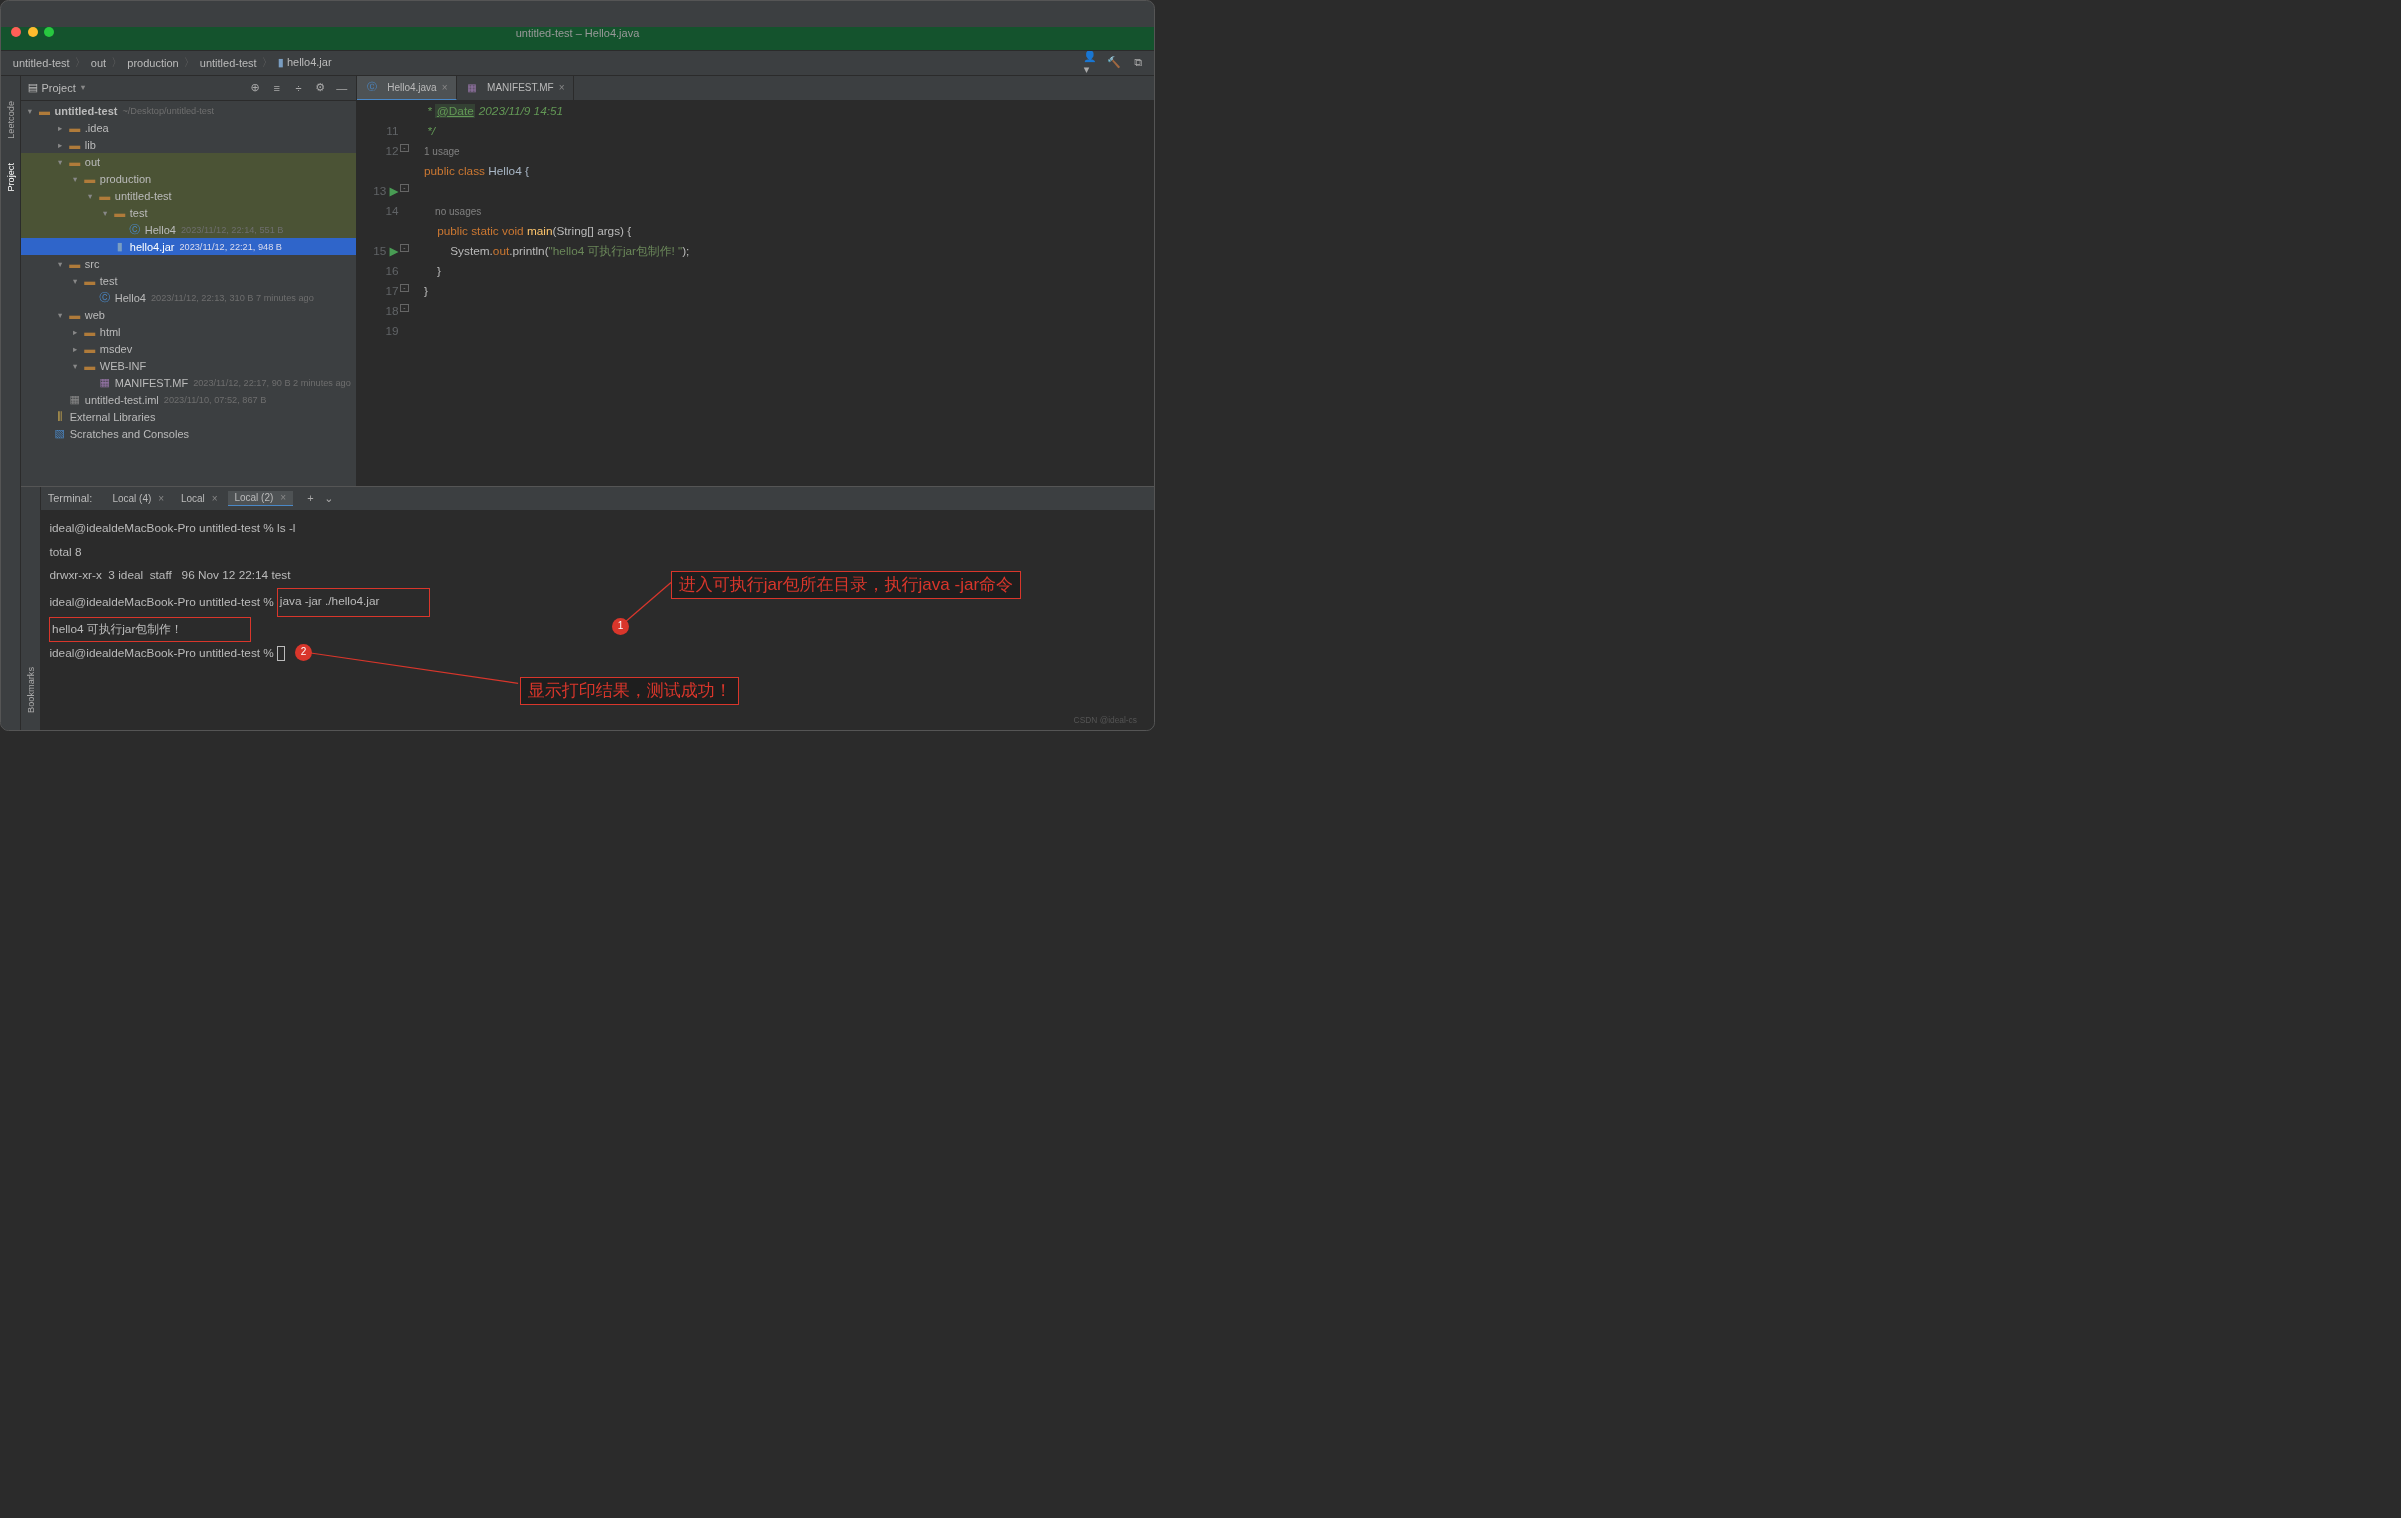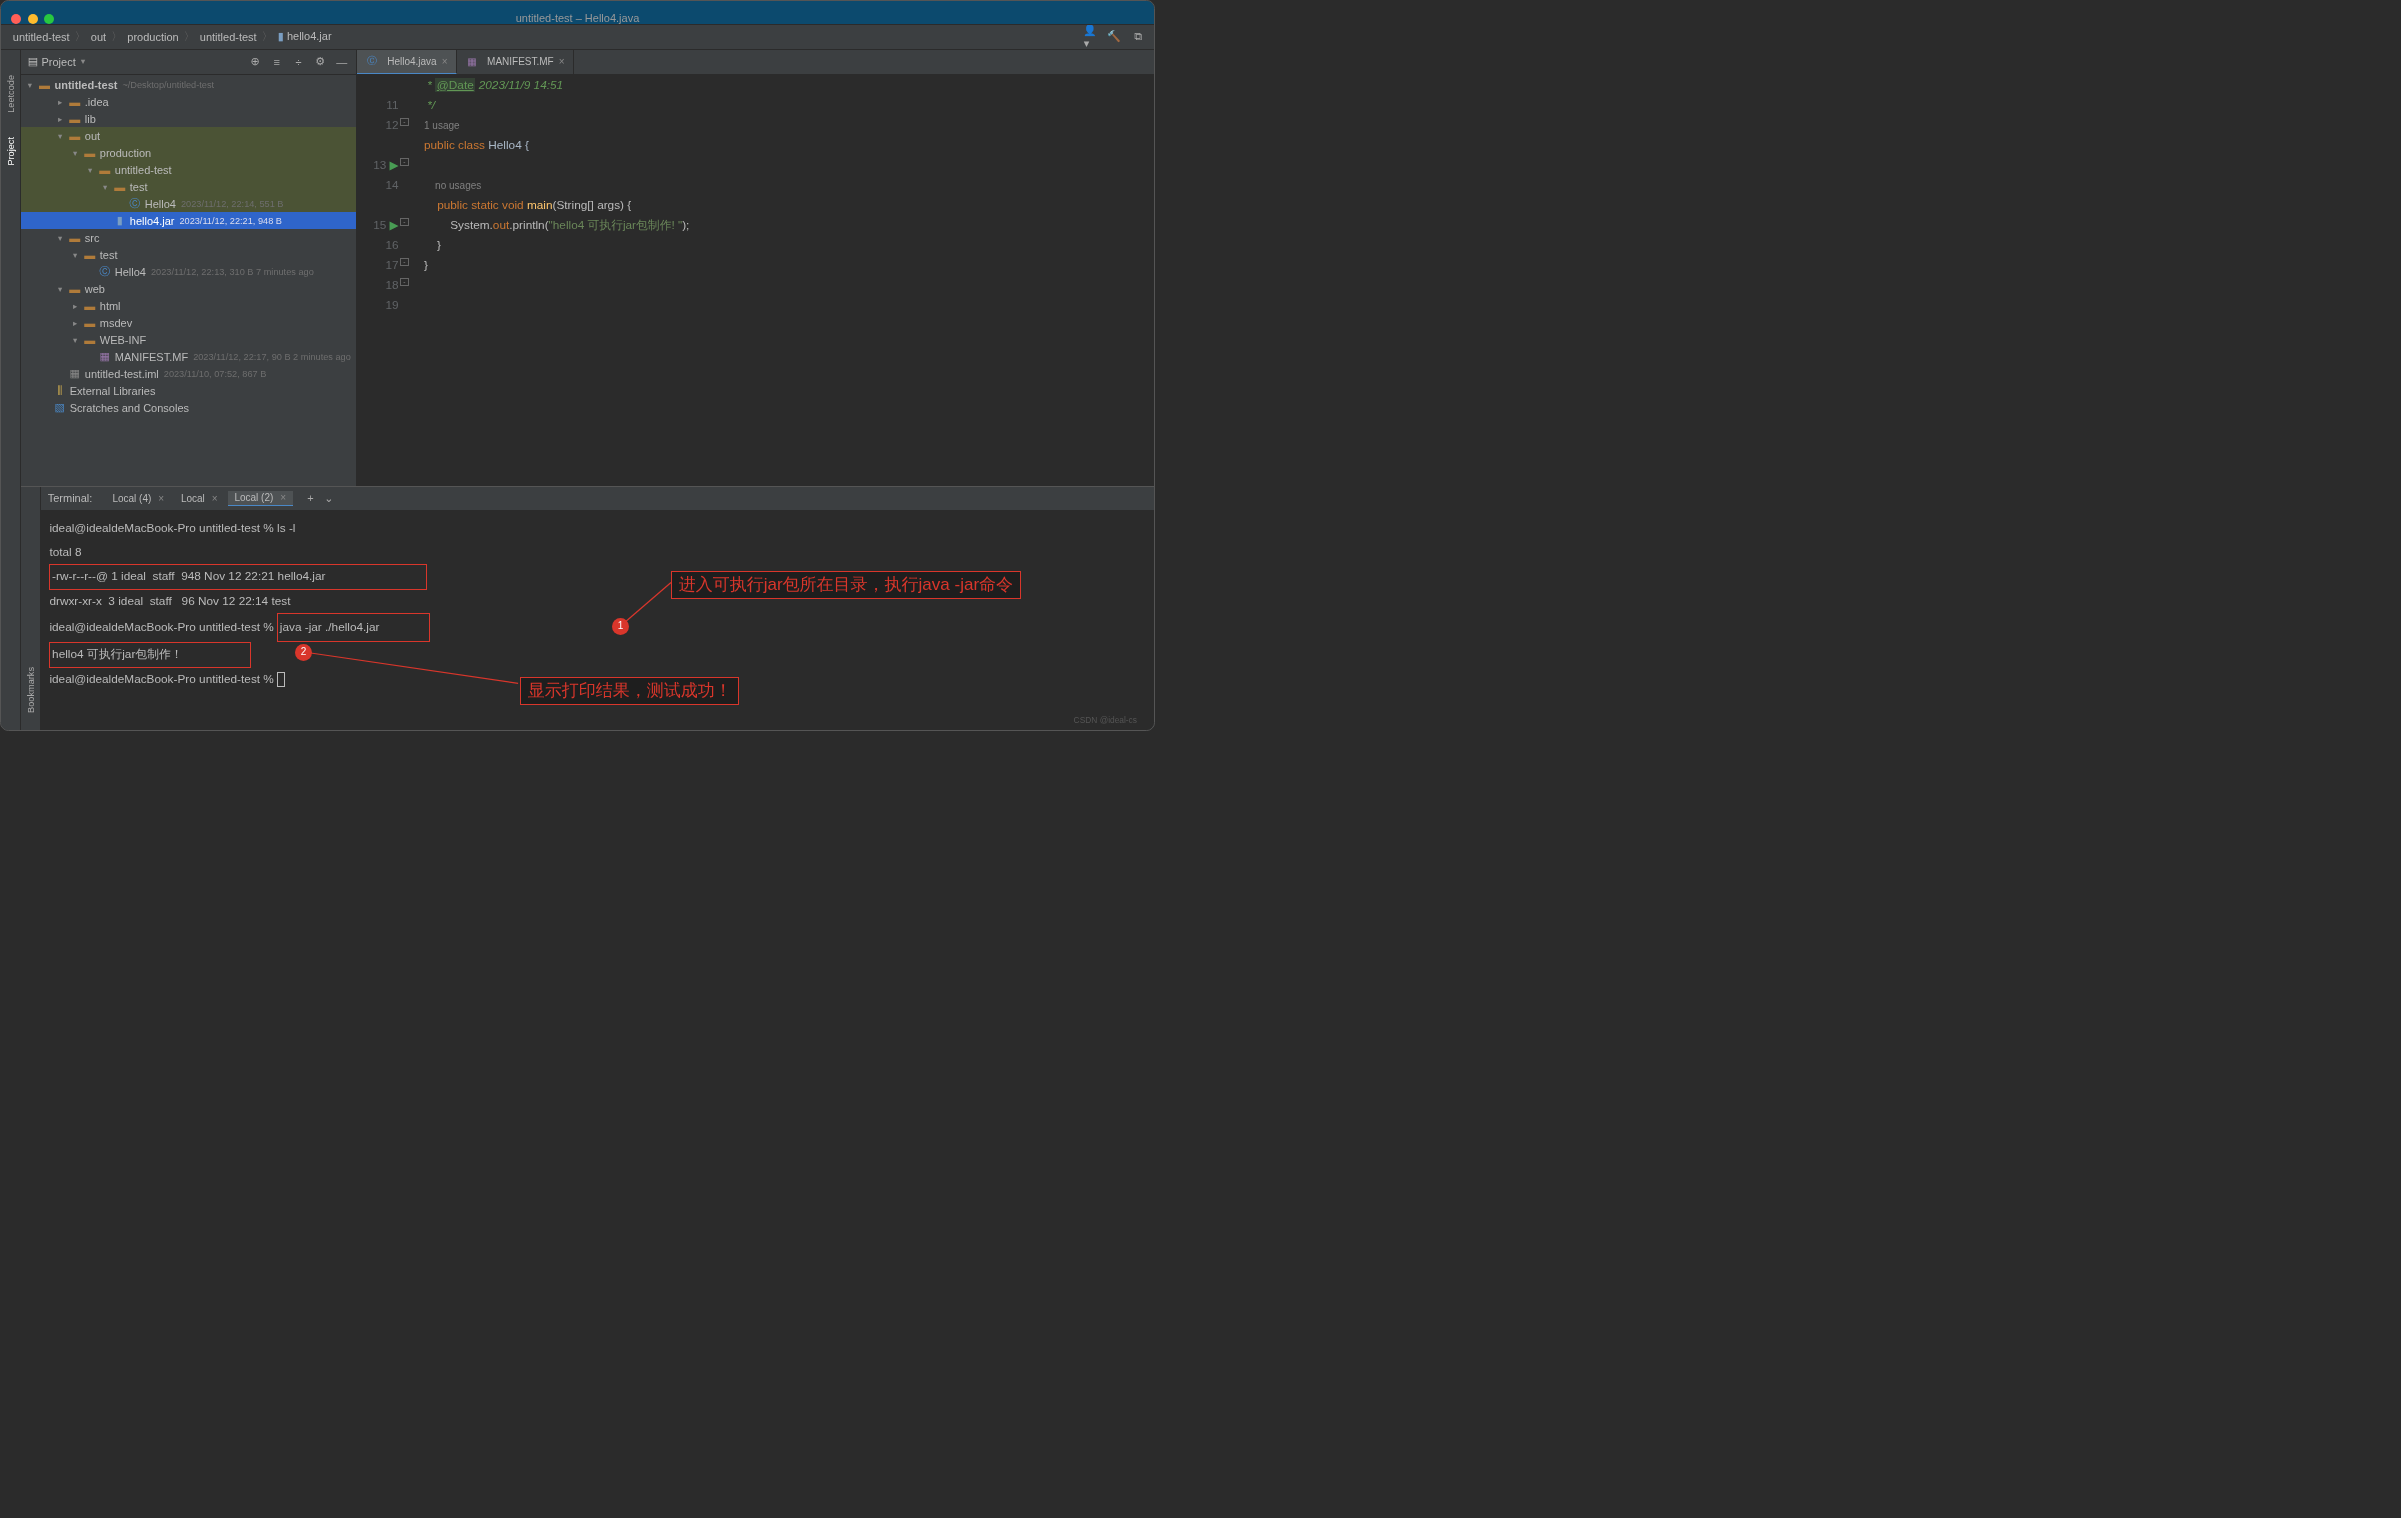--- a/index.html
+++ b/index.html
@@ -1,18 +1,18 @@
 <!DOCTYPE html>
 <html style="font-size:13.4px"><head>
 <meta charset="utf-8">
 <style>
 * { margin: 0; padding: 0; box-sizing: border-box; font-family: -apple-system, BlinkMacSystemFont, "Segoe UI", sans-serif; }
 body { background: #2b2b2b; color: #bbb; font-size: 11px; overflow: hidden; }
 .window { width: 1155px; height: 731px; background: #3c3f41; border-radius: 8.4px; overflow: hidden; display: flex; flex-direction: column; position: relative; border: 0.8px solid #555; }
-.titlebar { height: 23.5px; background: #0c4a6e; display: flex; align-items: flex-end; position: relative; border-bottom: 0.8px solid #2b2b2b; }
+.titlebar { height: 23.5px; background: #14532d; display: flex; align-items: flex-start; position: relative; border-bottom: 0.8px solid #2b2b2b; margin-top: 26px; }
 .traffic { display: flex; gap: 6.7px; margin-left: 10px; }
 .dot { width: 10px; height: 10px; border-radius: 50%; }
 .dot.red { background: #ff5f57; } .dot.yellow { background: #febc2e; } .dot.green { background: #28c840; }
 .titletext { position: absolute; left: 50%; transform: translateX(-50%); color: #999; font-size: 11px; }
 .navbar { height: 25px; background: #3c3f41; display: flex; align-items: center; padding: 0 8.4px; border-bottom: 0.8px solid #2b2b2b; }
 .crumbs { display: flex; align-items: center; gap: 1.7px; }
 .crumb { color: #bbb; padding: 1.7px 3.4px; }
 .crumb-sep { color: #666; }
 .nav-right { margin-left: auto; display: flex; gap: 8.4px; align-items: center; }
 .icon-btn { width: 15px; height: 15px; color: #aaa; cursor: pointer; display: flex; align-items: center; justify-content: center; }
@@ -305,21 +305,20 @@
                   <span>Local (2)</span>
                   <span class="tab-close">×</span>
                 </div>
               </div>
             <span class="icon-btn" style="margin-left:6.7px">+</span>
             <span class="icon-btn">⌄</span>
           </div>
           <div class="term-out" id="term-out">
 <div class="term-line">ideal@idealdeMacBook-Pro untitled-test % ls -l</div>
 <div class="term-line">total 8</div>
-<div class="term-line"><span class="redbox" style="padding-right:101px">-rw-r--r--@ 1 ideal  staff  948 Nov 12 22:21 hello4.jar</span></div>
 <div class="term-line">drwxr-xr-x  3 ideal  staff   96 Nov 12 22:14 test</div>
 <div class="term-line">ideal@idealdeMacBook-Pro untitled-test % <span class="redbox" style="padding:1.7px 50px 1.7px 1.7px">java -jar ./hello4.jar</span></div>
 <div class="term-line"><span class="redbox" style="padding-right:67px">hello4 可执行jar包制作！</span></div>
 <div class="term-line">ideal@idealdeMacBook-Pro untitled-test % <span class="cursor-box"></span></div>
 <div class="badge" style="left:571px;top:107px">1</div>
 <div class="badge" style="left:254px;top:133px">2</div>
 <div class="callout" style="left:630px;top:60px">进入可执行jar包所在目录，执行java -jar命令</div>
 <div class="callout" style="left:479px;top:166px">显示打印结果，测试成功！</div>
 <svg style="position:absolute;left:0;top:0;width:100%;height:100%;pointer-events:none" viewBox="0 0 1325 261" width="1113" height="219">
   <line x1="692" y1="135" x2="750" y2="85" stroke="#d9362b" stroke-width="1.5"></line>

